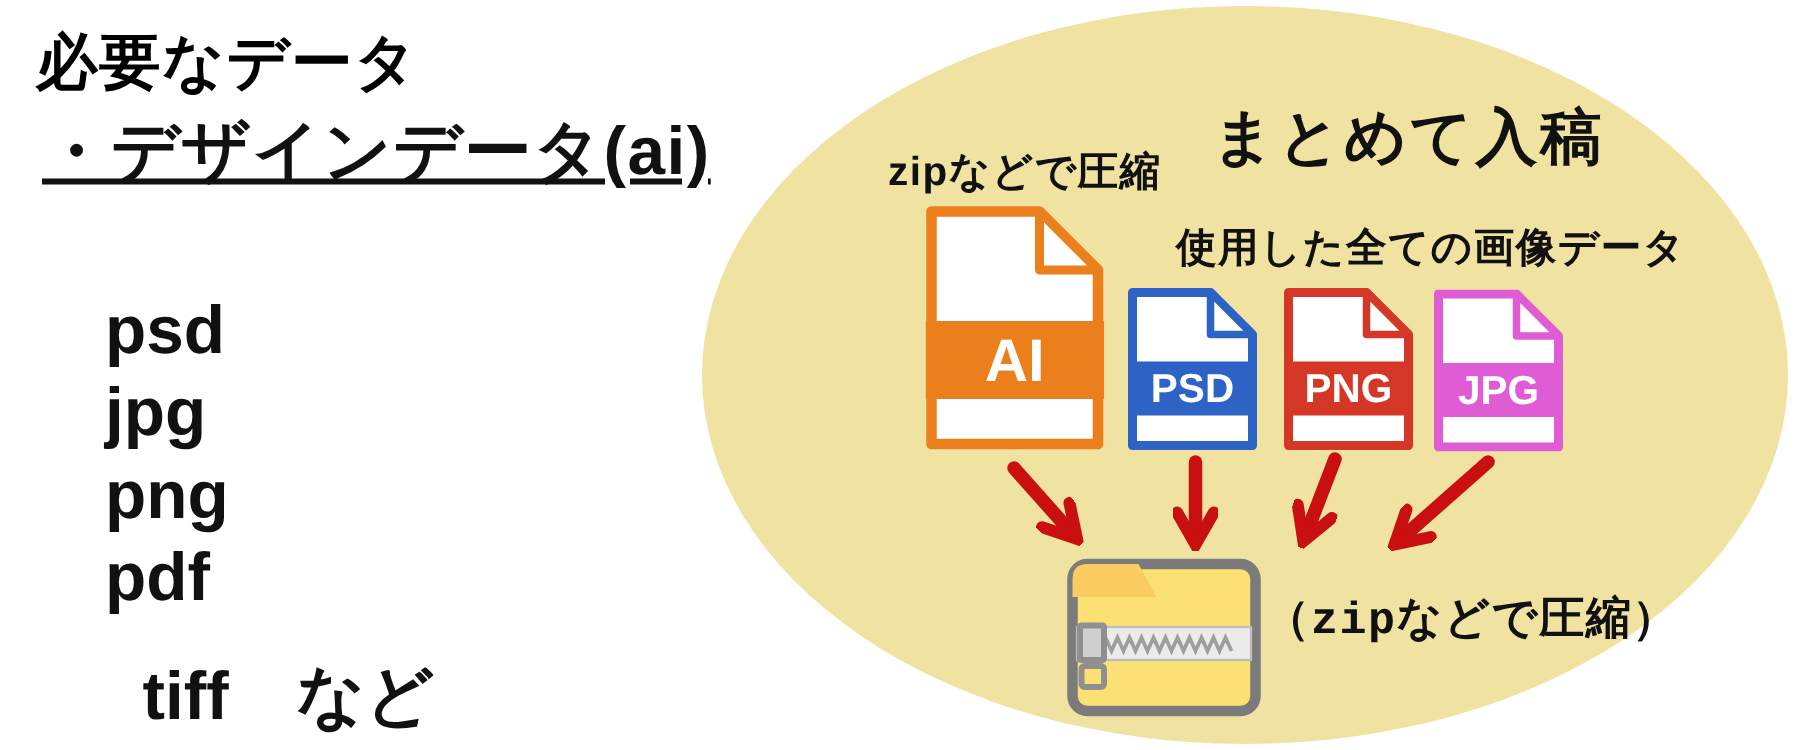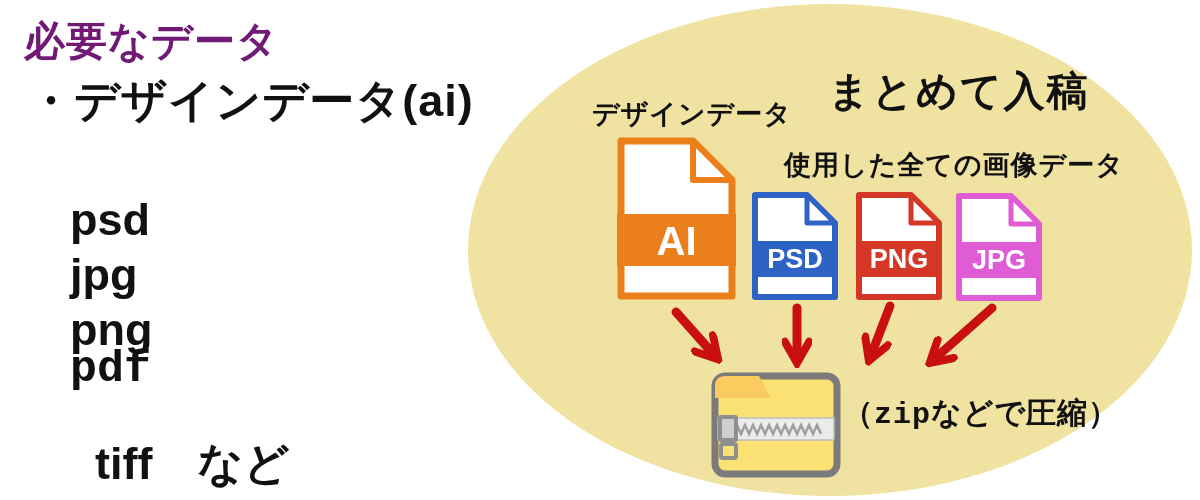--- a/index.html
+++ b/index.html
@@ -5,53 +5,53 @@
   html,body{margin:0;padding:0;background:#ffffff;}
   .canvas{
     position:relative;width:1200px;height:500px;overflow:hidden;background:#ffffff;
     font-family:"Liberation Sans","DejaVu Sans",sans-serif;font-weight:700;color:#111;
   }
   .canvas svg{display:block;}
   .bg-svg{position:absolute;left:0;top:0;}
   .abs{position:absolute;white-space:nowrap;line-height:1.05;}
   .l-title{left:24px;top:20px;font-size:41px;letter-spacing:1px;}
   .l-line{font-size:45px;letter-spacing:1px;}
-  .b1{left:28px;top:77px;}
+  .b1{left:28px;top:77px;text-decoration:underline;}
   .b2{left:28px;top:137px;}
   .l-type{left:70px;font-size:45px;}
-  .t0{top:196px;}.t1{top:251px;}.t2{top:306px;}.t3{top:346px;font-family:Liberation Mono, monospace;}.t4{top:440px;margin-left:25px;}
-  .d-title{left:828px;top:70px;font-size:41px;letter-spacing:2px;}
+  .t0{top:196px;}.t1{top:251px;}.t2{top:306px;}.t3{top:361px;}.t4{top:440px;margin-left:25px;}
+  .d-title{left:808px;top:70px;font-size:41px;letter-spacing:2px;}
   .d-label{font-size:27px;letter-spacing:1px;}
   .label-design{left:592px;top:100px;}
   .label-images{left:784px;top:151px;}
   .zip-note{left:843px;top:400px;font-size:30px;letter-spacing:1px;font-family:Liberation Mono, monospace;}
   .icon-svg{position:absolute;}
   .arrows-svg{position:absolute;left:0;top:0;pointer-events:none;}
   .fi-label{font-weight:700;fill:#ffffff;text-anchor:middle;dominant-baseline:central;
             font-family:"Liberation Sans","DejaVu Sans",sans-serif;}
 </style>
 </head>
 <body>
 
 <div class="canvas">
 
   <svg class="bg-svg" width="1200" height="500" viewBox="0 0 1200 500">
     <ellipse cx="830" cy="250" rx="362" ry="246" fill="#F0E3A2"></ellipse>
   </svg>
 
-  <div class="abs l-title" style="color: #701a75;">必要なデータ</div>
+  <div class="abs l-title" style="color: #000000;">必要なデータ</div>
   <div class="abs l-line b1">・デザインデータ(ai)</div>
   <div class="abs l-type t0">psd</div>
   <div class="abs l-type t1">jpg</div>
   <div class="abs l-type t2">png</div>
   <div class="abs l-type t3">pdf</div>
   <div class="abs l-type t4">tiff　など</div>
 
   <div class="abs d-title">まとめて入稿</div>
-  <div class="abs d-label label-design">デザインデータ</div>
+  <div class="abs d-label label-design">zipなどで圧縮</div>
   <div class="abs d-label label-images">使用した全ての画像データ</div>
   <div class="abs zip-note">（zipなどで圧縮）</div>
 
   <svg class="icon-svg" style="left:617px;top:137px" width="119" height="163" viewBox="0 0 119 163">
     <path d="M4 4 H76 L115 43 V159 H4 Z" fill="#ffffff" stroke-width="7" stroke-linejoin="round" stroke="#EA7F1B"></path>
     <path d="M76 4 V43 H115 Z" fill="#ffffff" stroke-width="6" stroke-linejoin="round" stroke="#EA7F1B"></path>
     <rect x="0" y="77" width="119" height="52" fill="#EA7F1B"></rect>
     <text class="fi-label" x="59.5" y="104" font-size="40">AI</text>
   </svg>
 

